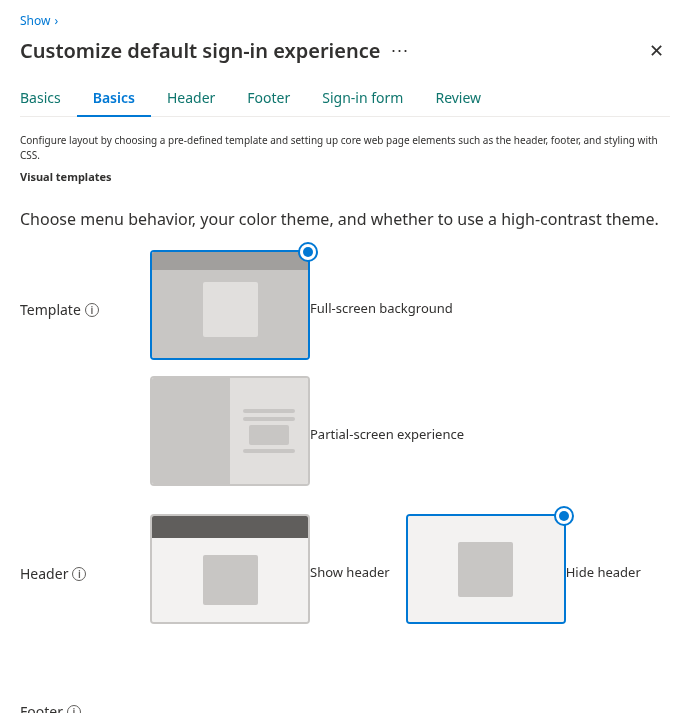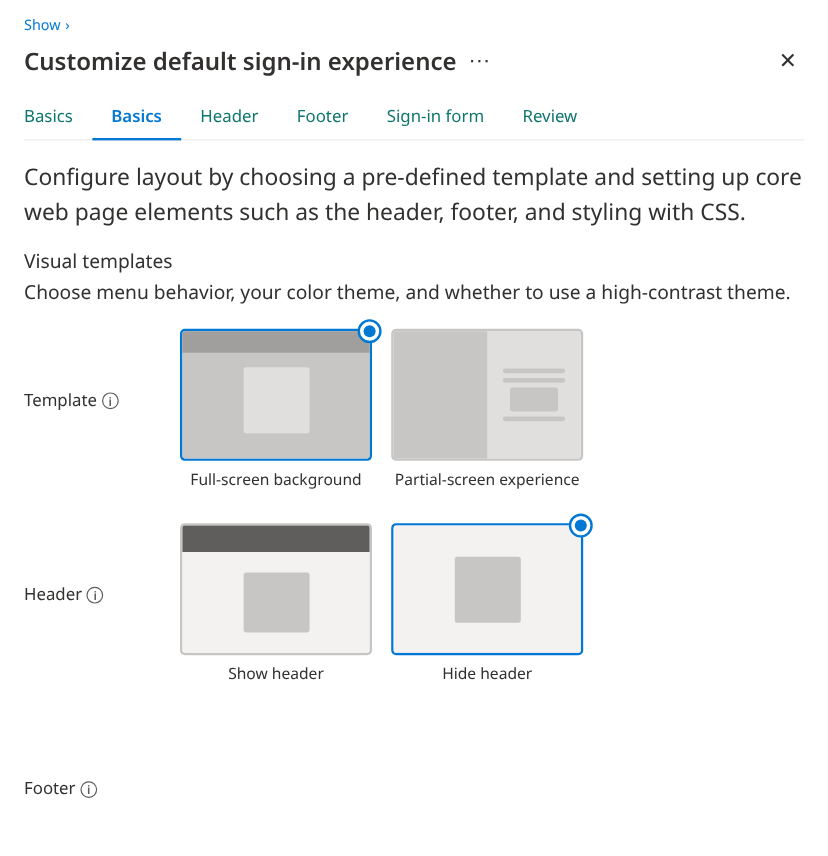--- a/index.html
+++ b/index.html
@@ -72,29 +72,29 @@
     }
     .tab:first-child {
       padding-left: 0;
     }
     .tab.active {
       color: #0078d4;
       border-bottom: 2px solid #0078d4;
       font-weight: 600;
     }
     .description {
-      font-size: 19px;
+      font-size: 10px;
       color: #323130;
       line-height: 1.5;
-      margin-bottom: 16px;
+      margin-bottom: 6px;
     }
     .section-title {
-      font-weight: 400;
-      font-size: 16px;
-      margin-bottom: 4px;
+      font-weight: 700;
+      font-size: 11px;
+      margin-bottom: 24px;
     }
     .section-desc {
       font-size: 16px;
       color: #323130;
       margin-bottom: 20px;
     }
     .template-row {
       display: flex;
       align-items: flex-start;
       margin-bottom: 28px;
@@ -122,21 +122,21 @@
       font-weight: 600;
       cursor: pointer;
     }
     .options-area {
       display: flex;
       gap: 16px;
       flex-wrap: wrap;
     }
     .option-card {
       display: flex;
-      flex-direction: column;
+      flex-direction: row;
       align-items: center;
       cursor: pointer;
     }
     .card-frame {
       width: 160px;
       height: 110px;
       border: 2px solid #c8c6c4;
       border-radius: 4px;
       position: relative;
       overflow: visible;

